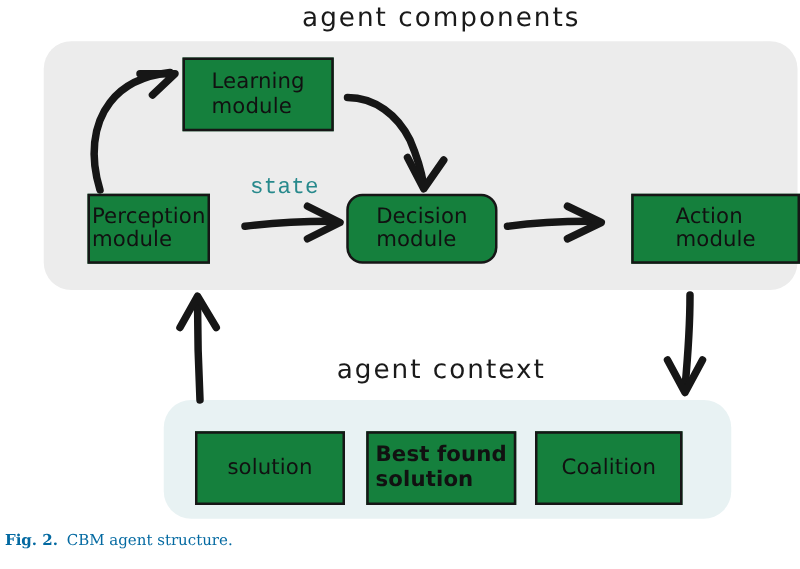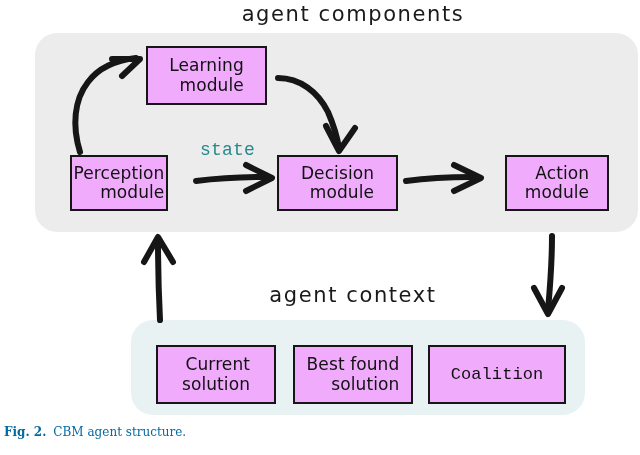--- a/index.html
+++ b/index.html
@@ -47,43 +47,43 @@
     left: 131px;
     top: 320px;
     width: 454px;
     height: 95px;
     background: #e8f2f3;
   }
 
   
   .box {
     position: absolute;
-    background: #f0abfc;
+    background: #15803d;
     border: 2px solid #161616;
     box-sizing: border-box;
     display: flex;
     align-items: center;
     justify-content: center;
-    text-align: right;
+    text-align: left;
     line-height: 1.12;
     font-family: "DejaVu Sans", sans-serif;
     font-size: 17px;
     color: #111111;
     letter-spacing: 0.1px;
   }
   .box span { display: block; }
 
   #box-learning    { left: 146px; top: 46px;  width: 121px; height: 59px; }
   #box-perception  { left: 70px;  top: 155px; width: 98px; height: 56px; }
-  #box-decision    { left: 277px; top: 155px; width: 121px; height: 56px; }
-  #box-action      { left: 505px; top: 155px; width: 104px; height: 56px; }
+  #box-decision    { left: 277px; top: 155px; width: 121px; height: 56px; border-radius: 13px; }
+  #box-action      { left: 505px; top: 155px; width: 135px; height: 56px; }
 
   #box-current     { left: 156px; top: 345px; width: 120px; height: 59px; }
-  #box-best        { left: 293px; top: 345px; width: 120px; height: 59px; }
-  #box-coalition   { left: 428px; top: 345px; width: 138px; height: 59px; font-family: Liberation Mono, monospace; }
+  #box-best        { left: 293px; top: 345px; width: 120px; height: 59px; font-weight: bold; }
+  #box-coalition   { left: 428px; top: 345px; width: 118px; height: 59px; }
 
   
   .edge-label {
     position: absolute;
     font-family: Liberation Mono, monospace;
     font-size: 18px;
     color: #27898c;
     white-space: nowrap;
     letter-spacing: 0.2px;
   }
@@ -190,21 +190,20 @@
       <span>Action</span>
       <span>module</span>
     </div>
   </div>
 
   <div class="edge-label" id="label-state">state</div>
 
 
   <div class="box" id="box-current">
     <div>
-      <span>Current</span>
       <span>solution</span>
     </div>
   </div>
 
   <div class="box" id="box-best">
     <div>
       <span>Best found</span>
       <span>solution</span>
     </div>
   </div>

